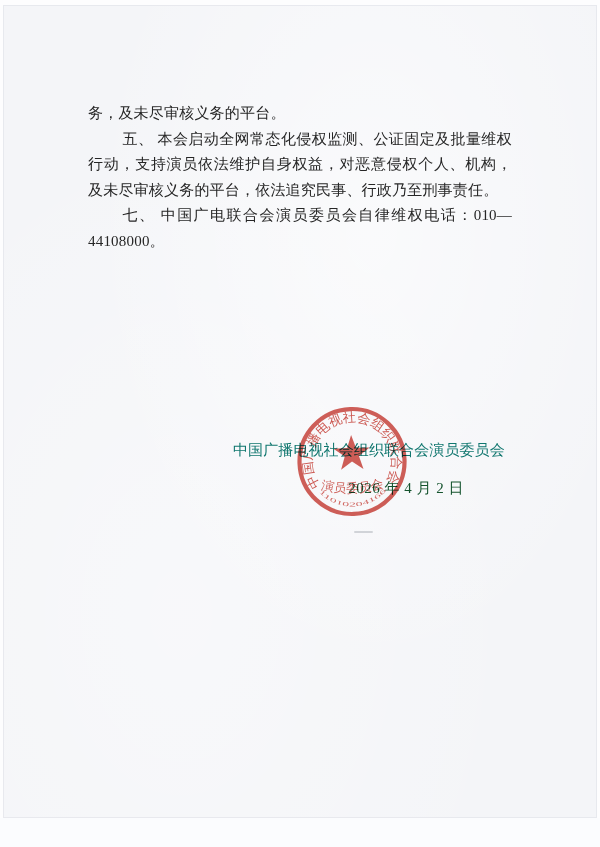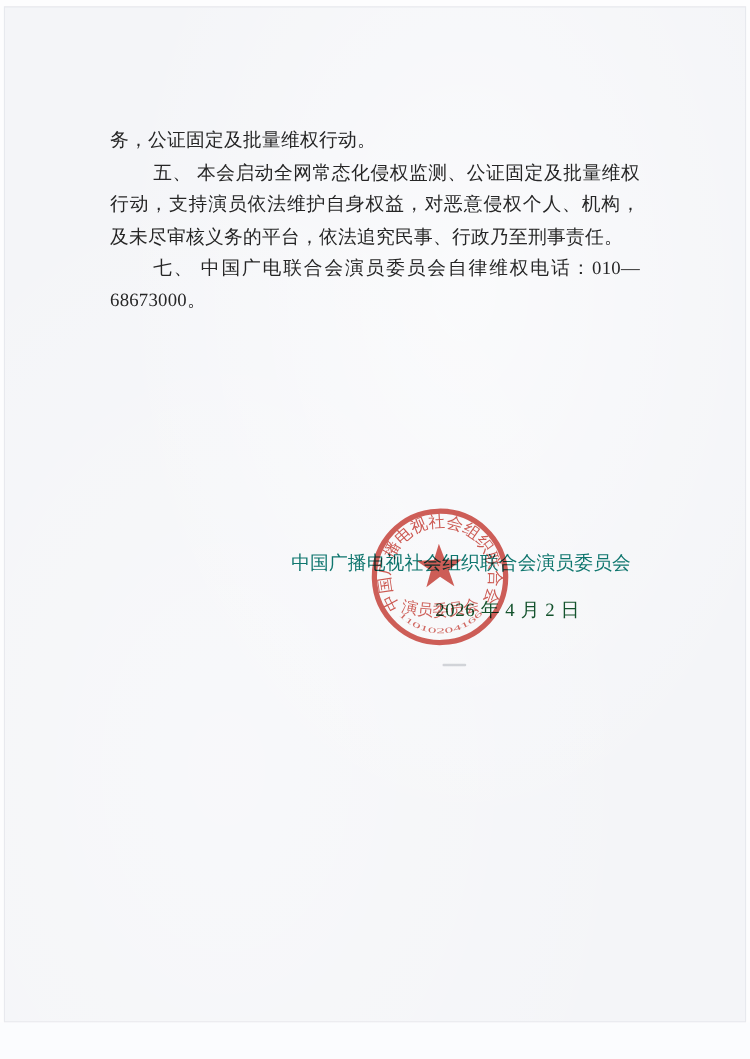--- a/index.html
+++ b/index.html
@@ -112,23 +112,23 @@
   }
 </style>
 </head>
 <body>
 
 <div class="scan-page">
 
   <div class="paper"></div>
 
   <div class="doc-body">
-    <p>务，公证固定及批量维权行动。</p>
+    <p>务，及未尽审核义务的平台。</p>
     <p class="indent">五、 本会启动全网常态化侵权监测、公证固定及批量维权行动，支持演员依法维护自身权益，对恶意侵权个人、机构，及未尽审核义务的平台，依法追究民事、行政乃至刑事责任。</p>
-    <p class="indent">七、 中国广电联合会演员委员会自律维权电话：010—68673000。</p>
+    <p class="indent">七、 中国广电联合会演员委员会自律维权电话：010—44108000。</p>
   </div>
 
   <div class="signature-line">中国广播电视社会组织联合会演员委员会</div>
 
   <div class="date-line">2026 年 4 月 2 日</div>
 
   <svg class="seal" viewBox="0 0 160 160" xmlns="http://www.w3.org/2000/svg" aria-hidden="true">
     <defs>
       <path id="ringPath" d="M 47.2 103.4 A 40 40 0 1 1 112.8 103.4" fill="none"></path>
       <path id="bannerPath" d="M 46 106 A 110 110 0 0 0 114 106" fill="none"></path>

